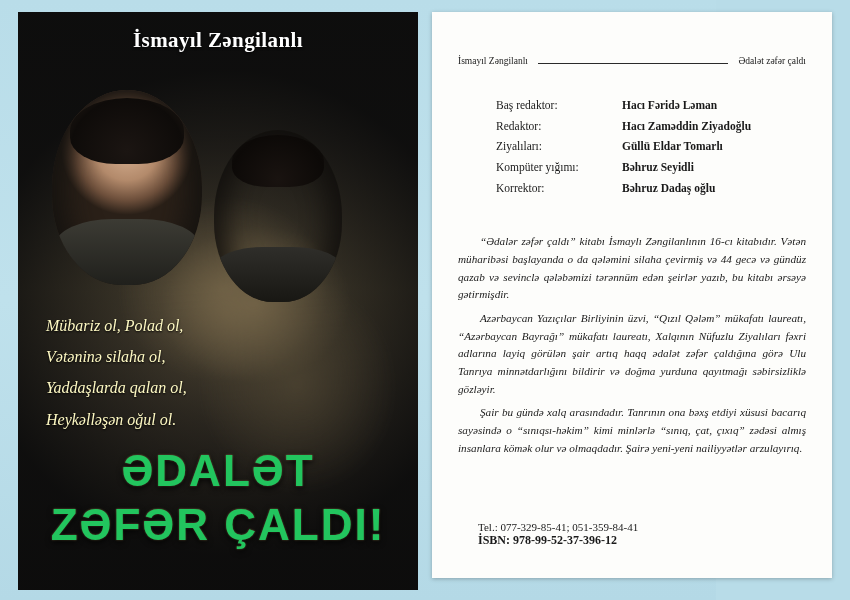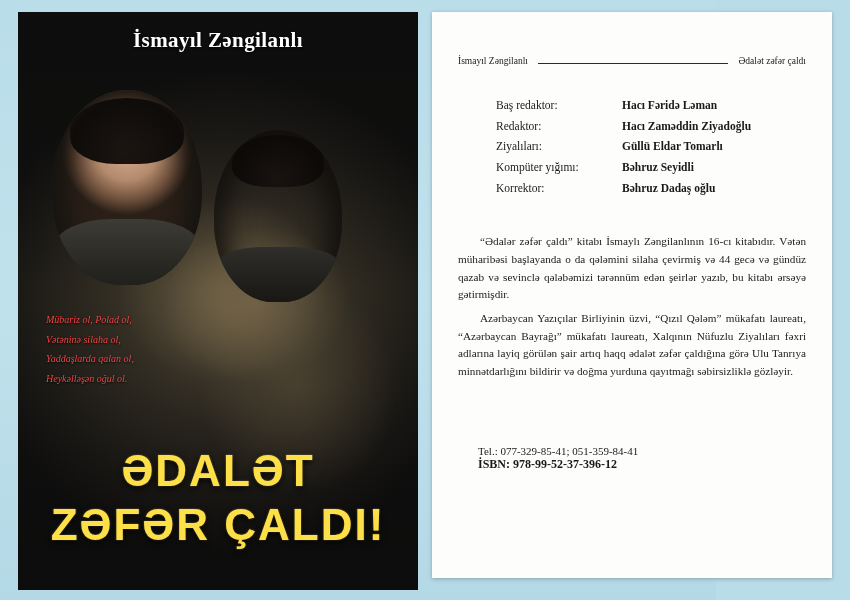--- a/index.html
+++ b/index.html
@@ -124,36 +124,36 @@
     width: 100%; height: 32%;
     background: linear-gradient(180deg, #2f2e2a 0%, #181713 100%);
     border-radius: 38% 38% 0 0;
   }
 
   .cover-poem {
     position: absolute;
     left: 28px;
     top: 298px;
     width: 250px;
-    color: #ef4444;
+    color: #fef9c3;
     font-family: "Liberation Serif", serif;
     font-style: italic;
-    font-size: 10px;
+    font-size: 16px;
     line-height: 1.95;
     text-shadow: 0 1px 2px rgba(0,0,0,.95);
   }
   .cover-poem div { white-space: nowrap; }
 
   .cover-main-title {
     position: absolute;
     left: 0;
     top: 432px;
     width: 100%;
     text-align: center;
-    color: #fde047;
+    color: #22c55e;
     font-family: "Liberation Sans", sans-serif;
     font-weight: bold;
     font-size: 44px;
     letter-spacing: 2px;
     line-height: 1.22;
     text-shadow: 0 2px 6px rgba(0,0,0,.95), 0 0 2px rgba(255,220,130,.6);
   }
   .cover-main-title .l2 { display: block; }
 
   
@@ -196,21 +196,21 @@
   .credits td { padding: 0 0 2px 0; vertical-align: baseline; }
   .credits td.role { width: 116px; font-weight: normal; }
   .credits td.name { font-weight: bold; padding-left: 10px; }
 
   .body-text {
     margin-top: 34px;
     font-size: 11.2px;
     line-height: 1.58;
     text-align: justify;
   }
-  .body-text p { margin: 0 0 6px 0; text-indent: 22px; }
+  .body-text p { margin: 0 0 6px 0; text-indent: 22px; font-style: italic; }
 
   .contact {
     margin-top: 64px;
     font-size: 11px;
     padding-left: 20px;
   }
   .isbn {
     font-size: 12px;
     font-weight: bold;
     padding-left: 20px;
@@ -281,20 +281,21 @@
               <td class="role">Korrektor:</td>
               <td class="name">Bəhruz Dadaş oğlu</td>
             </tr>
           </tbody>
         </table>
       </div>
 
       <div class="body-text">
         <p>“Ədalər zəfər çaldı” kitabı İsmaylı Zəngilanlının 16-cı kitabıdır. Vətən müharibəsi başlayanda o da qələmini silaha çevirmiş və 44 gecə və gündüz qazab və sevinclə qələbəmizi tərənnüm edən şeirlər yazıb, bu kitabı ərsəyə gətirmişdir.</p>
         <p>Azərbaycan Yazıçılar Birliyinin üzvi, “Qızıl Qələm” mükafatı laureatı, “Azərbaycan Bayrağı” mükafatı laureatı, Xalqının Nüfuzlu Ziyalıları fəxri adlarına layiq görülən şair artıq haqq ədalət zəfər çaldığına görə Ulu Tanrıya minnətdarlığını bildirir və doğma yurduna qayıtmağı səbirsizliklə gözləyir.</p>
+        <p>Şair bu gündə xalq arasındadır. Tanrının ona bəxş etdiyi xüsusi bacarıq sayəsində o “sınıqsı-həkim” kimi minlərlə “sınıq, çat, çıxıq” zədəsi almış insanlara kömək olur və olmaqdadır. Şairə yeni-yeni nailiyyətlər arzulayırıq.</p>
       </div>
 
       <div class="contact">Tel.: 077-329-85-41; 051-359-84-41</div>
       <div class="isbn">İSBN: 978-99-52-37-396-12</div>
     </div>
   </div>
 
 </div>
 
 </body></html>

